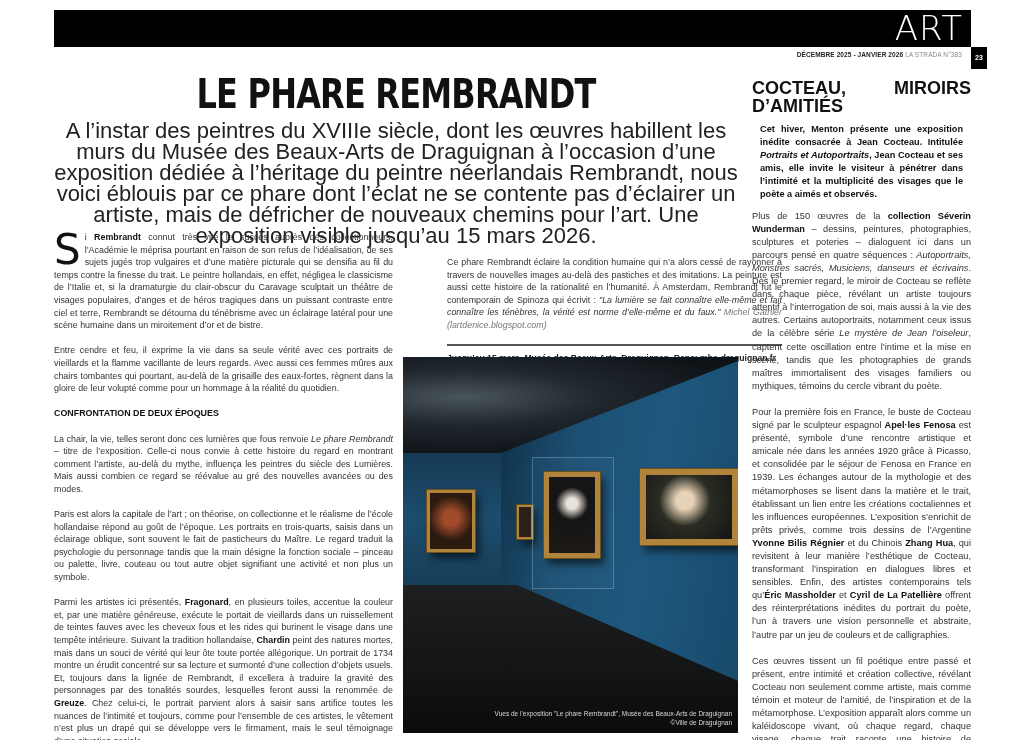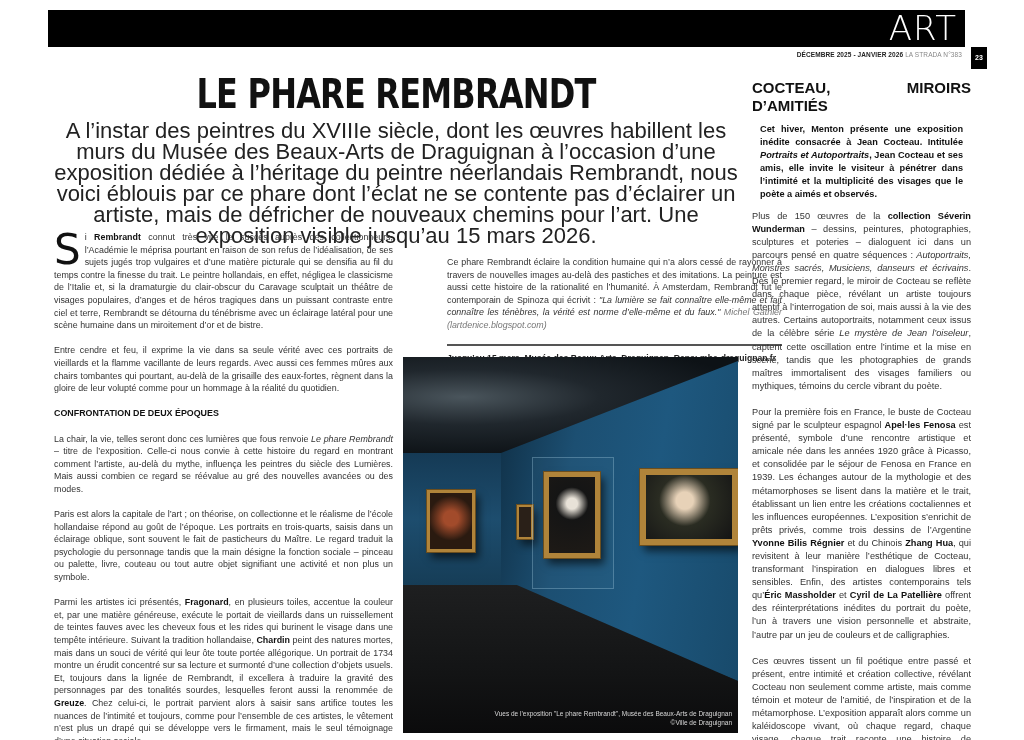--- a/index.html
+++ b/index.html
@@ -1,18 +1,18 @@
 <!DOCTYPE html>
 <html><head>
 <meta charset="utf-8">
 <style>
   html, body { margin:0; padding:0; }
   body { width:1024px; height:740px; background:#ffffff; position:relative; overflow:hidden;
          font-family:"Liberation Sans", sans-serif; color:#1a1a1a; }
-  .header-bar { position:absolute; left:48px; top:10px; width:917px; height:37px; background:#000; }
+  .header-bar { position:absolute; left:54px; top:10px; width:917px; height:37px; background:#000; }
   .section-label { position:absolute; right:8px; top:-2px; color:#fff; font-family:"DejaVu Sans", sans-serif;
                    font-size:34px; font-weight:300; letter-spacing:1px; line-height:40px; }
   .issue-line { position:absolute; right:62px; top:51px; font-size:6.5px; font-weight:bold; color:#222; letter-spacing:0.1px; }
   .issue-line .mag { font-weight:normal; color:#888; }
   .page-num { position:absolute; left:971px; top:47px; width:16px; height:22px; background:#000; color:#fff;
               font-size:7px; font-weight:bold; text-align:center; line-height:22px; }
   .main-title { position:absolute; left:54px; top:70px; width:684px; text-align:center;
                 font-family:"DejaVu Sans", sans-serif; font-weight:bold; font-size:40px; letter-spacing:-1px;
                 transform:scaleX(0.8); transform-origin:center; line-height:48px; color:#111; }
   .lead { position:absolute; left:54px; top:120px; width:684px; text-align:center; font-size:22px; line-height:21px; color:#222; }
@@ -87,19 +87,19 @@
   <div class="vitrine"></div>
   <div class="frame f3"></div>
   <div class="frame f4"></div>
   <div class="photo-caption">
     <div>Vues de l’exposition "Le phare Rembrandt", Musée des Beaux-Arts de Draguignan</div>
     <div>©Ville de Draguignan</div>
   </div>
 </div>
 
 <div class="col col3">
-  <div style="font-weight:bold;font-size:15px;line-height:18px;color:#111;margin-bottom:1px;">COCTEAU, MIROIRS D’AMITIÉS</div>
+  <div style="font-weight:bold;font-size:18px;line-height:18px;color:#111;margin-bottom:1px;">COCTEAU, MIROIRS D’AMITIÉS</div>
   <p style="margin:8px;font-weight:bold;color:#111;"><span>Cet hiver, Menton présente une exposition inédite consacrée à Jean Cocteau. Intitulée </span><i>Portraits et Autoportraits</i><span>, Jean Cocteau et ses amis, elle invite le visiteur à pénétrer dans l’intimité et la multiplicité des visages que le poète a aimés et observés.</span></p>
   <p><span>Plus de 150 œuvres de la </span><b>collection Séverin Wunderman</b><span> – dessins, peintures, photographies, sculptures et poteries – dialoguent ici dans un parcours pensé en quatre séquences : </span><i>Autoportraits, Monstres sacrés, Musiciens, danseurs et écrivains</i><span>. Dès le premier regard, le miroir de Cocteau se reflète dans chaque pièce, révélant un artiste toujours attentif à l’interrogation de soi, mais aussi à la vie des autres. Certains autoportraits, notamment ceux issus de la célèbre série </span><i>Le mystère de Jean l’oiseleur</i><span>, captent cette oscillation entre l’intime et la mise en scène, tandis que les photographies de grands maîtres immortalisent des visages familiers ou mythiques, témoins du cercle vibrant du poète.</span></p>
   <p><span>Pour la première fois en France, le buste de Cocteau signé par le sculpteur espagnol </span><b>Apel·les Fenosa</b><span> est présenté, symbole d’une rencontre artistique et amicale née dans les années 1920 grâce à Picasso, et consolidée par le séjour de Fenosa en France en 1939. Les échanges autour de la mythologie et des métamorphoses se lisent dans la matière et le trait, établissant un lien entre les créations coctaliennes et les influences européennes. L’exposition s’enrichit de prêts privés, comme trois dessins de l’Argentine </span><b>Yvonne Bilis Régnier</b><span> et du Chinois </span><b>Zhang Hua</b><span>, qui revisitent à leur manière l’esthétique de Cocteau, transformant l’inspiration en dialogues libres et sensibles. Enfin, des artistes contemporains tels qu’</span><b>Éric Massholder</b><span> et </span><b>Cyril de La Patellière</b><span> offrent des réinterprétations inédites du portrait du poète, l’un à travers une vision personnelle et abstraite, l’autre par un jeu de couleurs et de calligraphies.</span></p>
   <p style="margin-bottom:6px;"><span>Ces œuvres tissent un fil poétique entre passé et présent, entre intimité et création collective, révélant Cocteau non seulement comme artiste, mais comme témoin et moteur de l’amitié, de l’inspiration et de la métamorphose. L’exposition apparaît alors comme un kaléidoscope vivant, où chaque regard, chaque visage, chaque trait raconte une histoire de complicité et de beauté partagée.</span><span class="credit-sig"> Alix Decreux</span></p>
 
 </div>
 
 </body></html>

